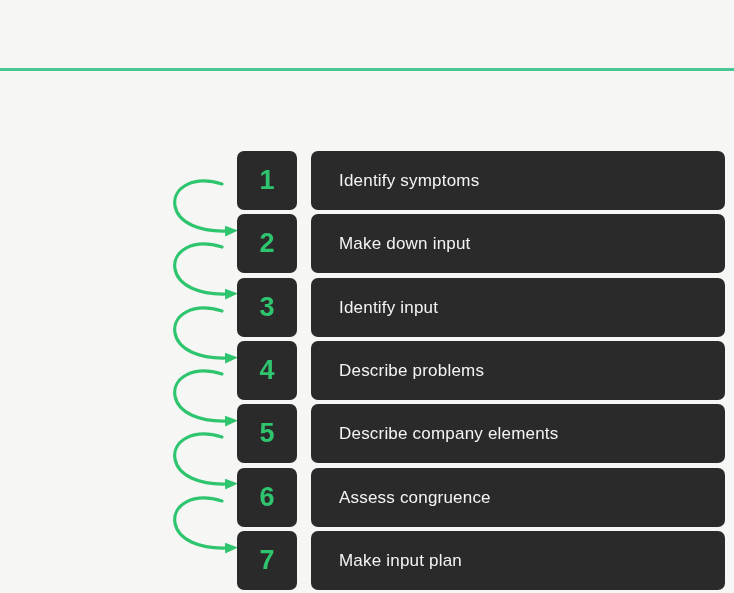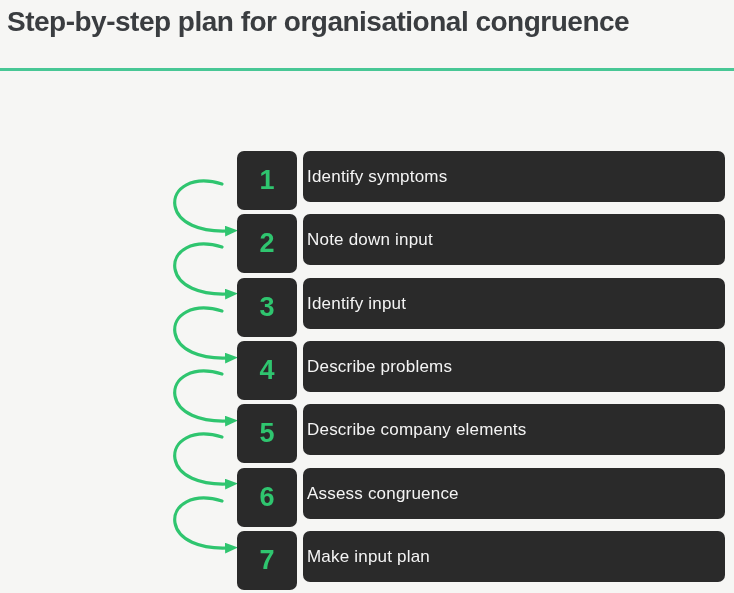--- a/index.html
+++ b/index.html
@@ -52,48 +52,47 @@
     border-radius:7px;
     display:flex;
     align-items:center;
     justify-content:center;
     color:var(--accent);
     font-size:27px;
     font-weight:600;
     flex:none;
   }
   .label{
-    margin-left:6px;
+    margin-left:14px;
     flex:1;
-    height:51px;
+    height:59px;
     background:var(--box);
     border-radius:7px;
     display:flex;
     align-items:center;
-    padding-left:4px;
+    padding-left:28px;
     color:var(--label);
     font-size:17px;
     font-weight:400;
     letter-spacing:0.2px;
   }
   .arrows{
     position:absolute;
     left:0;
     top:0;
     width:260px;
     height:593px;
     pointer-events:none;
   }
 </style>
 </head>
 <body>
 
 <div class="page">
 
-  <h1 class="title">Step-by-step plan for organisational congruence</h1>
   <div class="divider"></div>
 
   <svg class="arrows" viewBox="0 0 260 593" xmlns="http://www.w3.org/2000/svg">
     <defs>
       <marker id="ah" markerUnits="userSpaceOnUse" markerWidth="15" markerHeight="12" refX="2" refY="5.5" orient="auto">
         <path d="M0,0 L13,5.5 L0,11 z" style="fill:var(--accent)"></path>
       </marker>
     </defs>
     <g fill="none" style="stroke:var(--accent)" stroke-width="3.2" stroke-linecap="round">
       <path d="M 222 184 C 193 175 172 188 175 206 C 178 223 200 232 227 231" marker-end="url(#ah)"></path>
@@ -112,21 +111,21 @@
     <div class="label">
         <span>Identify symptoms</span>
       </div>
   </div>
 
   <div class="row" style="top:214px">
     <div class="num">
         <span>2</span>
       </div>
     <div class="label">
-        <span>Note down input</span>
+        <span>Make down input</span>
       </div>
   </div>
 
   <div class="row" style="top:278px">
     <div class="num">
         <span>3</span>
       </div>
     <div class="label">
         <span>Identify input</span>
       </div>

